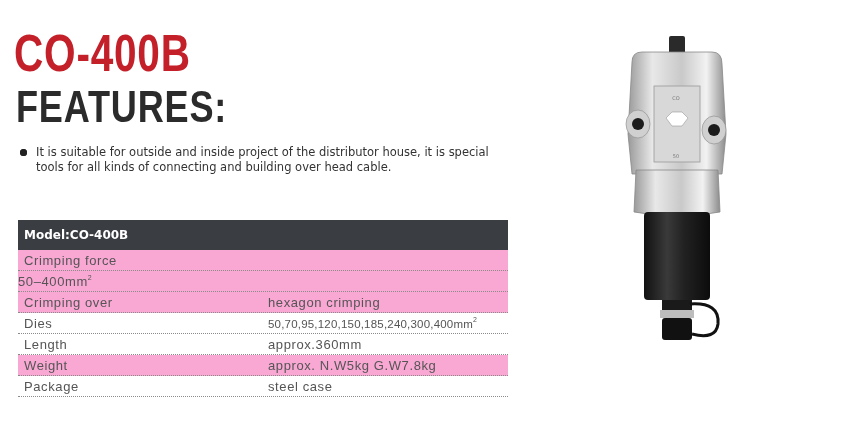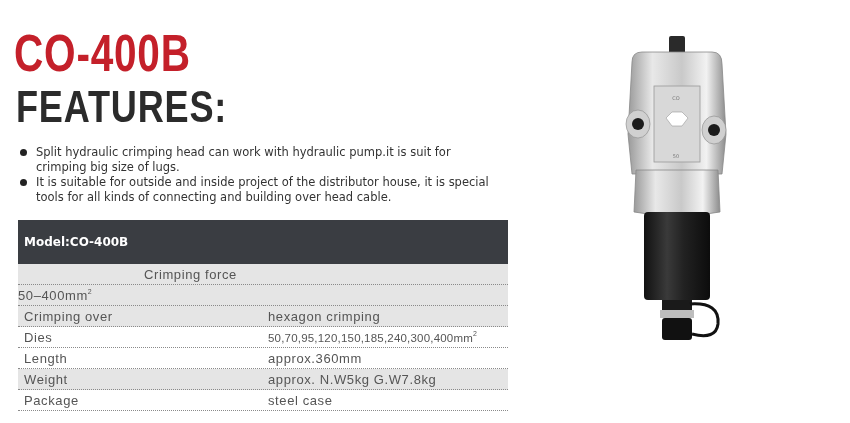--- a/index.html
+++ b/index.html
@@ -26,49 +26,48 @@
   }
   .features li { position: relative; padding-left: 18px; margin: 0; }
   .bullet {
     position: absolute; left: 2px; top: 4px; width: 7px; height: 7px; border-radius: 50%; background: #222;
   }
   .spec-table {
     position: absolute; left: 18px; top: 220px; width: 490px;
     border-collapse: collapse;
   }
   .spec-header {
-    background: #3a3d42; color: #fff; height: 16px;
+    background: #3a3d42; color: #fff; height: 30px;
     font-family: "DejaVu Sans", sans-serif; font-size: 12px; font-weight: bold;
-    padding: 14px 6px; display: flex; align-items: center;
+    padding: 0 6px; display: flex; align-items: center;
   }
   .spec-row {
     display: flex; height: 20px; align-items: center;
     border-bottom: 1px dotted #8a8a8a;
     font-family: "Liberation Sans", sans-serif; font-size: 13px; color: #555;
     letter-spacing: 0.6px;
   }
-  .spec-row.shaded { background: #e5e5e5; justify-content: center; }
+  .spec-row.shaded { background: #f9a8d4; }
   .spec-row .label { width: 250px; padding-left: 6px; box-sizing: border-box; }
   .spec-row .value { flex: 1; }
   .spec-row .value.small { font-size: 11.5px; letter-spacing: 0.2px; }
   sup { font-size: 7px; vertical-align: 6px; }
   .product {
     position: absolute; left: 622px; top: 34px; width: 110px; height: 320px;
   }
 </style>
 </head>
 <body>
 
 <div class="title">CO-400B</div>
 <div class="subtitle">FEATURES:</div>
 
 <ul class="features">
   <li>
     <span class="bullet"></span>
-    <span>Split hydraulic crimping head can work with hydraulic pump.it is suit for crimping big size of lugs.</span>
   </li>
   <li>
     <span class="bullet"></span>
     <span>It is suitable for outside and inside project of the distributor house, it is special tools for all kinds of connecting and building over head cable.</span>
   </li>
 </ul>
 
 <div class="spec-table">
   <div class="spec-header">Model:CO-400B</div>
 

